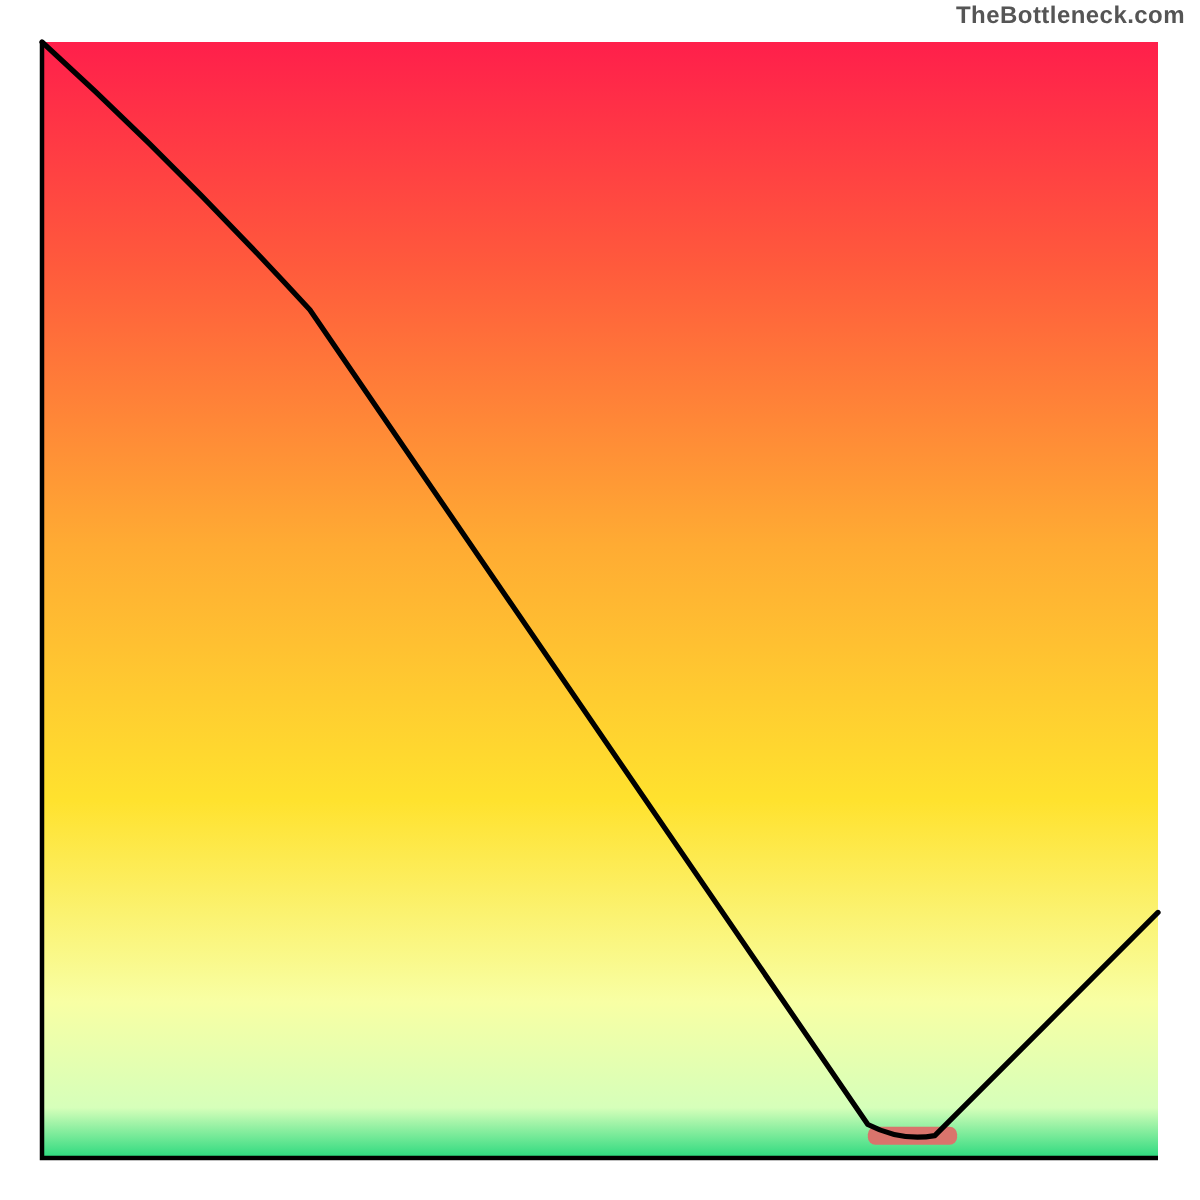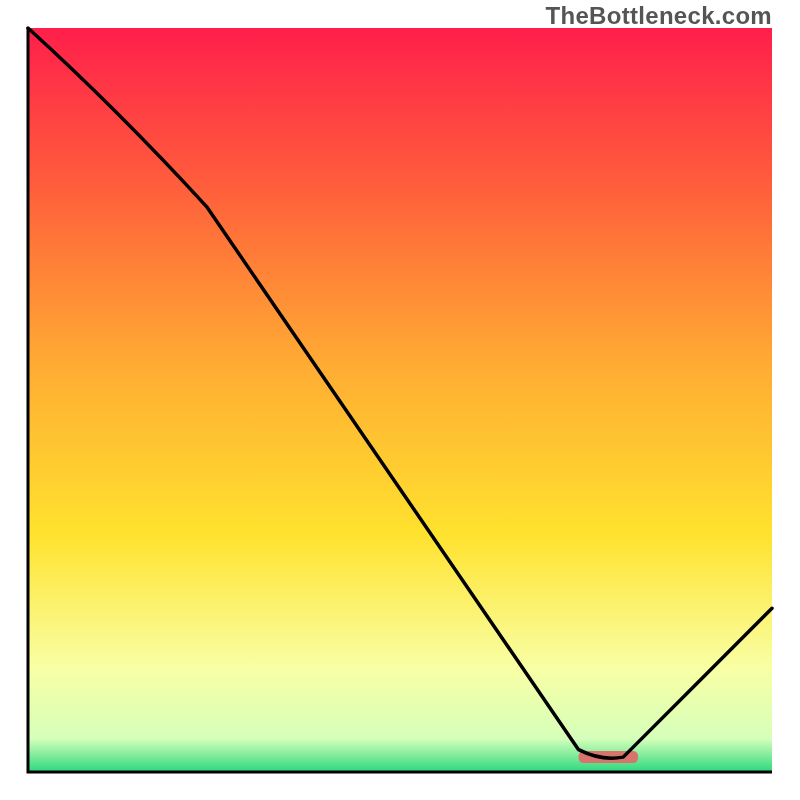--- a/index.html
+++ b/index.html
@@ -12,23 +12,23 @@
     font-family: Arial, Helvetica, sans-serif;
   }
   .stage {
     position: relative;
     width: 800px;
     height: 800px;
   }
   .watermark {
     position: absolute;
     top: 2px;
-    right: 28px;
+    right: 10px;
     color: #555;
-    font-size: 24px;
+    font-size: 16px;
     font-weight: 600;
     letter-spacing: 0.3px;
     z-index: 10;
   }
   svg.plot {
     position: absolute;
     left: 0;
     top: 0;
   }
 </style>

